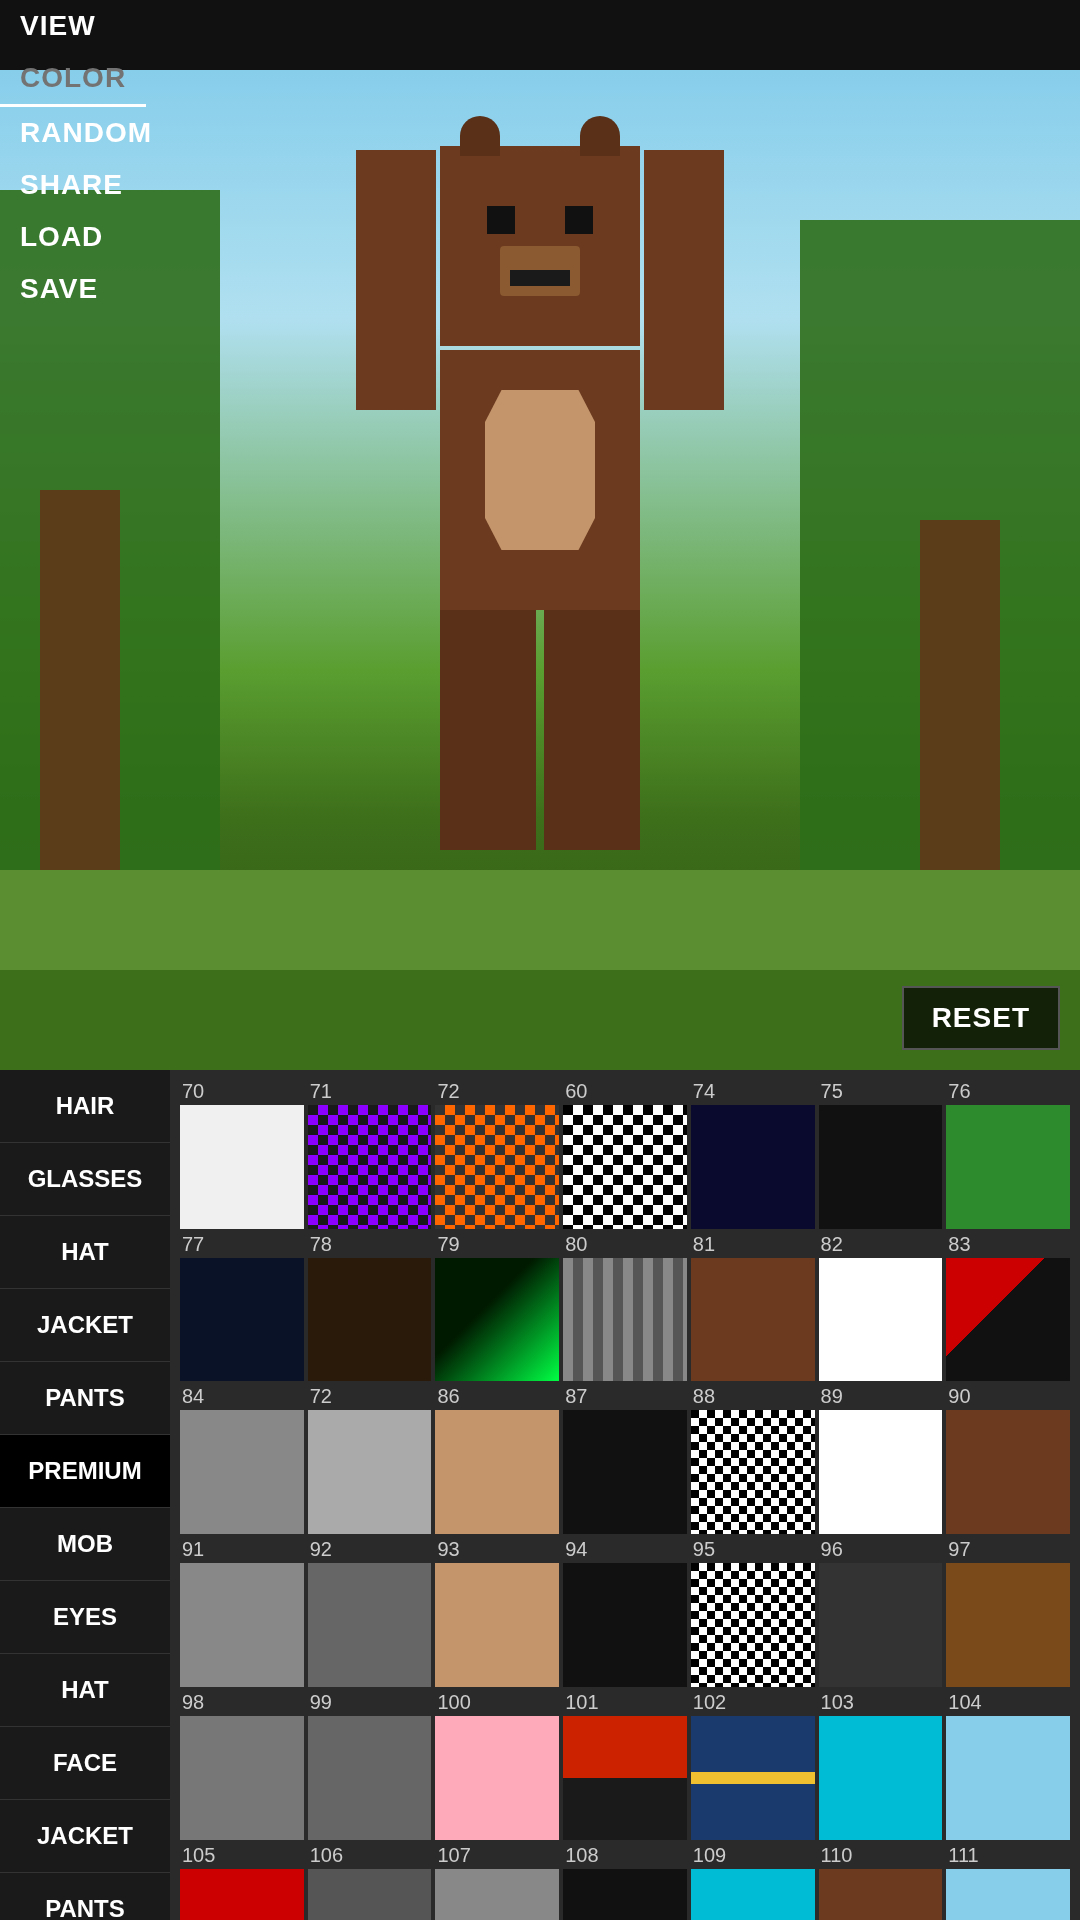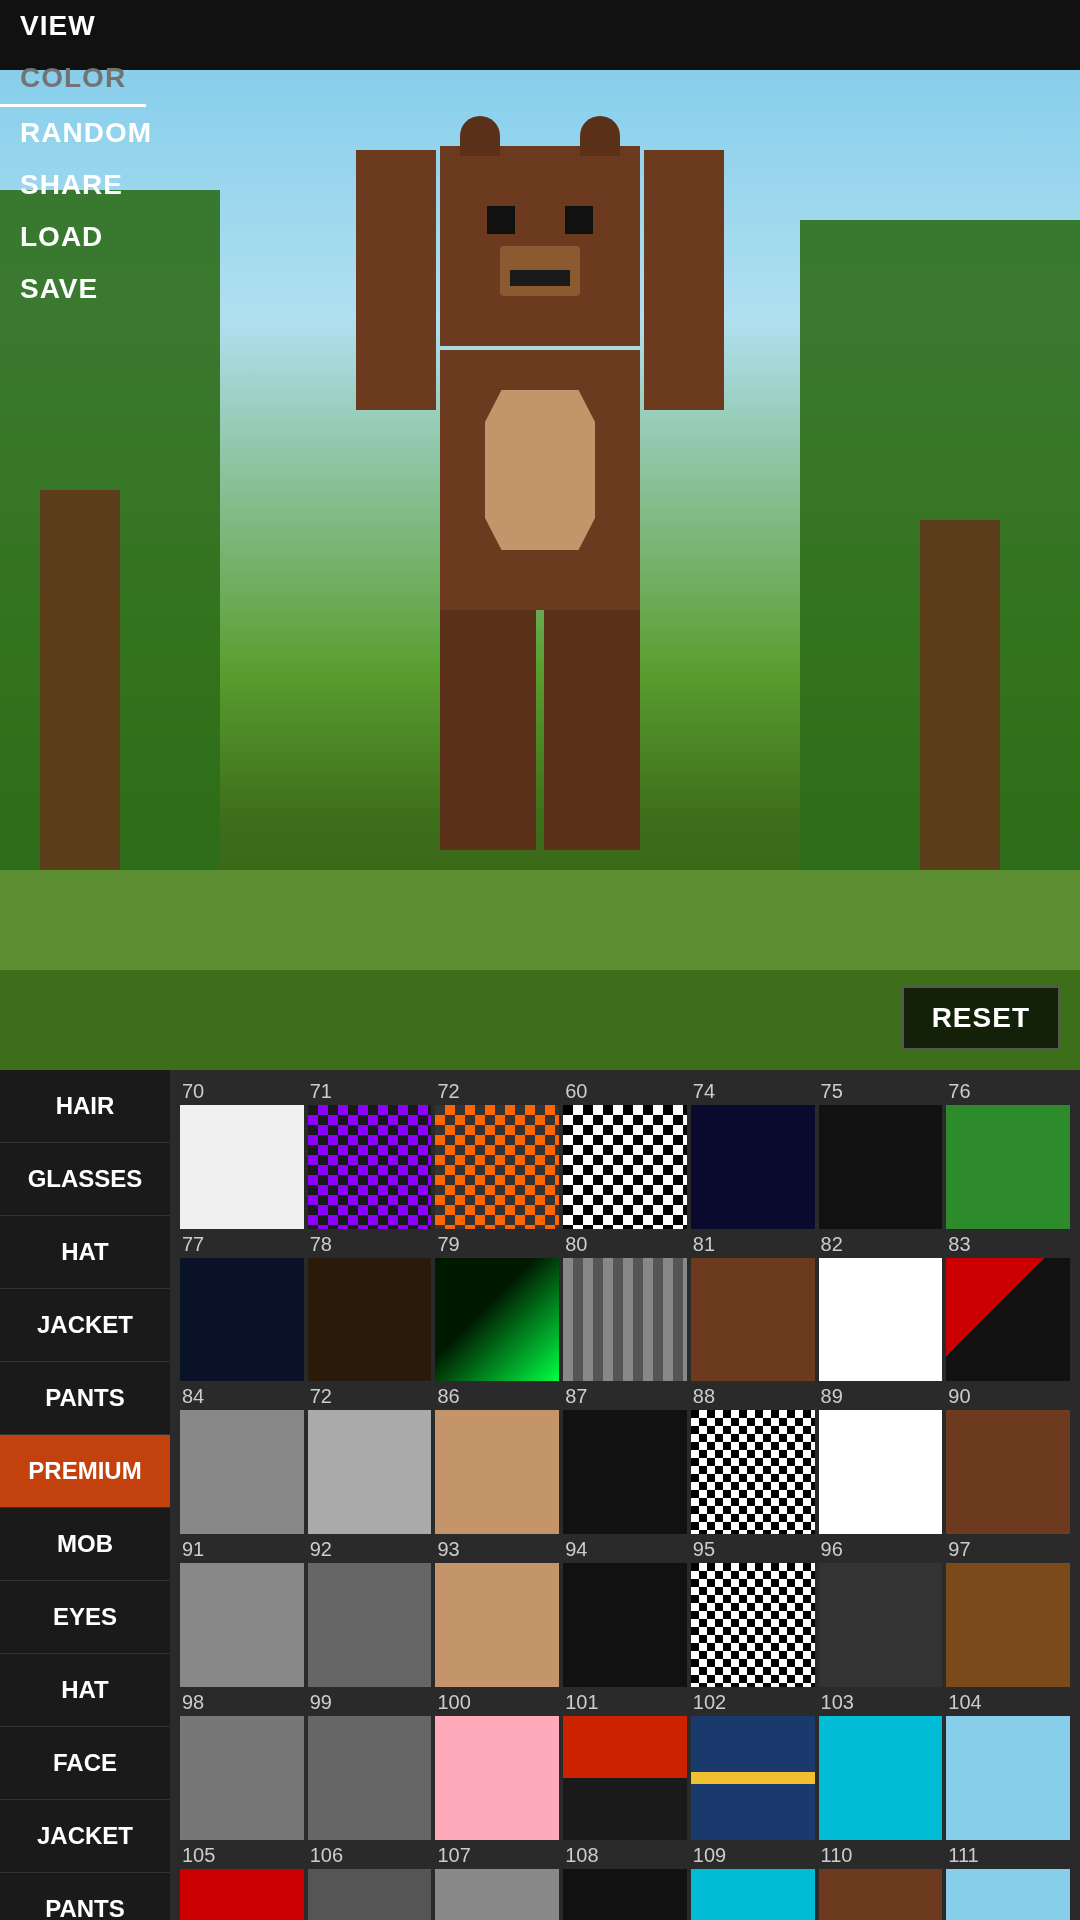--- a/index.html
+++ b/index.html
@@ -201,21 +201,21 @@
     .sidebar-item {
       color: #fff;
       font-size: 24px;
       font-weight: bold;
       padding: 22px 10px;
       text-align: center;
       cursor: pointer;
       border-bottom: 1px solid #333;
     }
     .sidebar-item.highlight {
-      background: #c2410c;
+      background: #000000;
     }
 
     
     #grid-area {
       flex: 1;
       background: #2a2a2a;
       padding: 10px;
       overflow-y: auto;
     }
 

